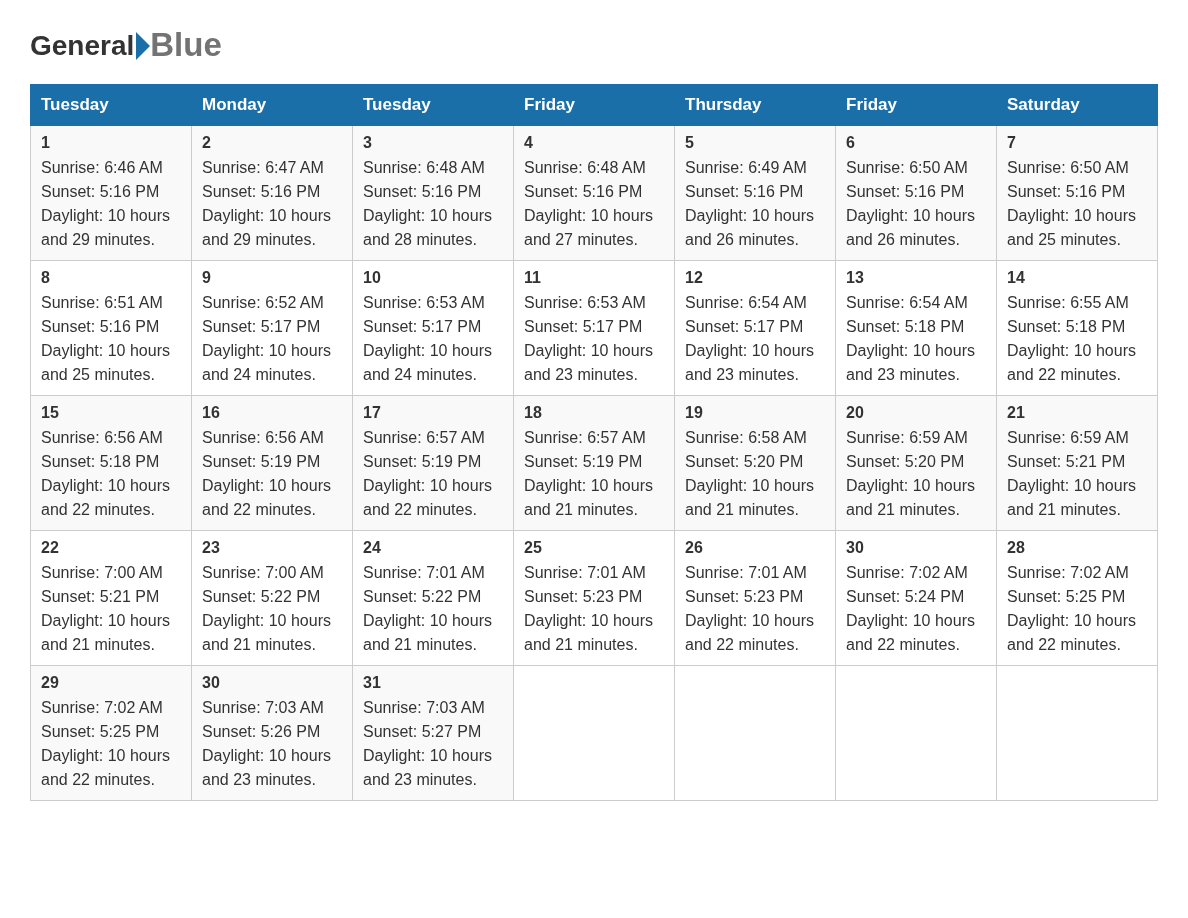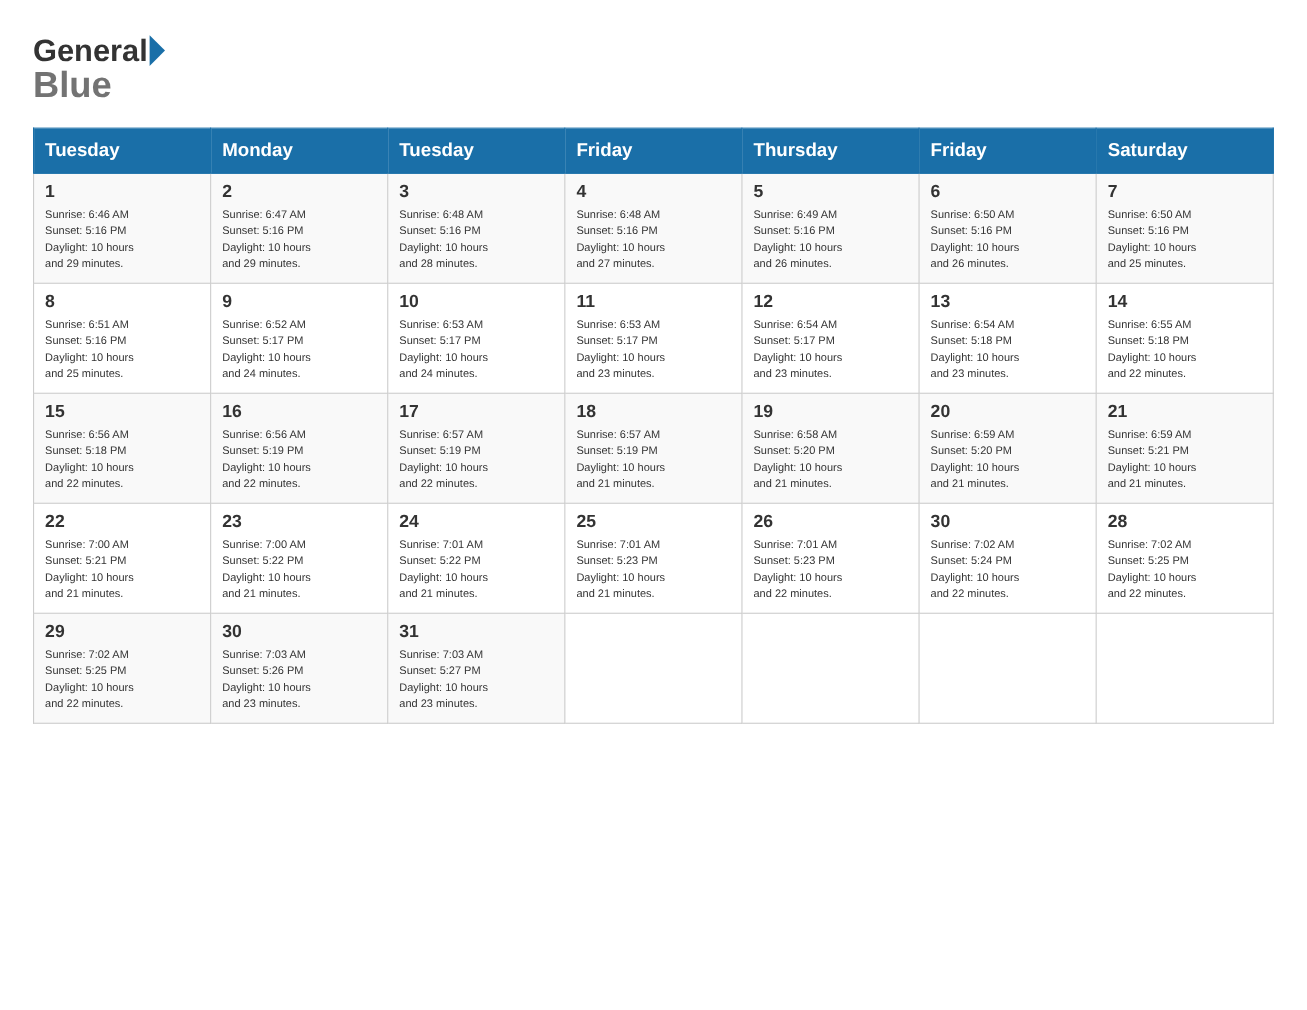--- a/index.html
+++ b/index.html
@@ -11,21 +11,21 @@
       padding: 20px 30px;
     }
     .header-area {
       display: flex;
       justify-content: space-between;
       align-items: flex-start;
       margin-bottom: 20px;
     }
     .logo {
       display: flex;
-      flex-direction: column;
+      flex-direction: row;
       align-items: flex-start;
       padding-top: 10px;
     }
     .logo-text {
       font-size: 28px;
       font-weight: bold;
       color: #333;
       display: flex;
       align-items: center;
     }
@@ -88,21 +88,21 @@
     tbody tr:nth-child(even) td {
       background: #fff;
     }
     .day-number {
       font-size: 16px;
       font-weight: bold;
       margin-bottom: 4px;
       display: block;
     }
     .day-detail {
-      font-size: 10px;
+      font-size: 16px;
       line-height: 1.5;
       color: #333;
     }
     td.empty {
       background: #fff !important;
     }
   </style>
 </head>
 <body>
 

